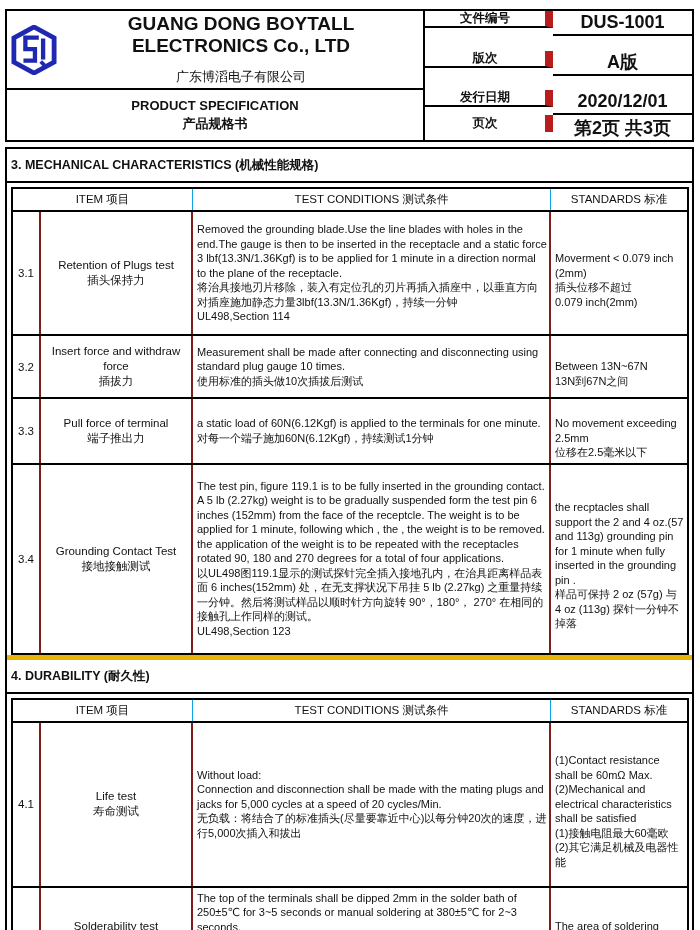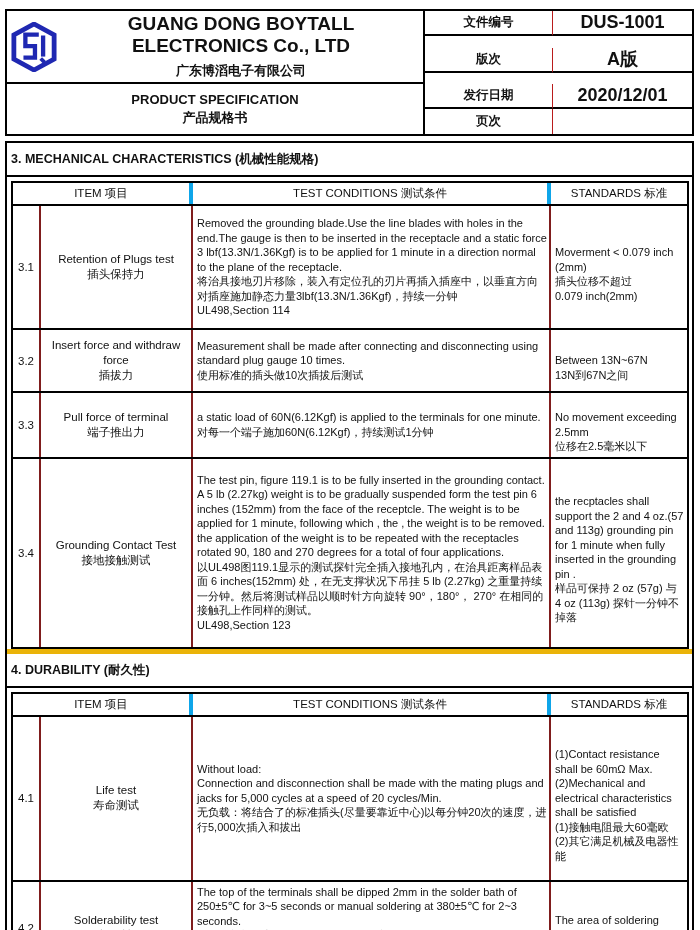--- a/index.html
+++ b/index.html
@@ -20,32 +20,32 @@
   }
   .company-cell {
     grid-row: 1 / 3;
     border-right: 2px solid #000;
     border-bottom: 2px solid #000;
     display: flex; align-items: center; justify-content: center;
     gap: 6px; padding: 2px 4px;
   }
   .company-text { text-align: center; }
   .company-en { font-weight: bold; font-size: 19px; letter-spacing: 0; }
-  .company-cn { font-weight: bold; font-size: 13px; margin-top: 5px; }
+  .company-cn { font-weight: normal; font-size: 13px; margin-top: 11px; }
   .product-cell {
     grid-row: 3 / 5;
     border-right: 2px solid #000;
     display: flex; flex-direction: column; align-items: center; justify-content: center;
     gap: 2px;
   }
   .product-en, .product-cn { font-weight: bold; font-size: 13px; }
   .meta-label {
-    border-right: 1px solid #b91c1c; border-bottom: 2px solid #000;
-    display: flex; align-items: center; justify-content: center;
-    font-weight: bold; font-size: 12.5px; height: 25px;
+    border-right: 8px solid #b91c1c; border-bottom: 2px solid #000;
+    display: flex; align-items: center; justify-content: center;
+    font-weight: bold; font-size: 12.5px; height: 17px;
   }
   .meta-value {
     border-bottom: 2px solid #000;
     display: flex; align-items: center; justify-content: center;
     font-weight: bold; font-size: 18px; height: 25px;
   }
   .meta-label.last, .meta-value.last { border-bottom: none; }
 
   .logo-box { width: 46px; height: 50px; flex: 0 0 auto; }
 
@@ -65,21 +65,21 @@
   .spec-table { margin: 4px 3px 0 4px; border: 2px solid #000; }
   .section:last-child .spec-table { margin-bottom: 5px; }
 
   .spec-head {
     display: grid; grid-template-columns: 180px 1fr 136px;
     border-bottom: 2px solid #000;
   }
   .spec-head > div {
     font-size: 11.5px; text-align: center; padding: 3px 2px;
   }
-  .spec-head > div:not(:last-child) { border-right: 4px solid #0ea5e9; }
+  .spec-head > div:not(:last-child) { border-right: 1px solid #0ea5e9; }
 
   .spec-row {
     display: grid; grid-template-columns: 28px 152px 1fr 136px;
   }
   .spec-row + .spec-row { border-top: 2px solid #000; }
   .spec-row > div:not(:last-child) { border-right: 2px solid #7f1d1d; }
 
   .cell-no {
     display: flex; align-items: center; justify-content: center;
     font-size: 11.5px;
@@ -128,20 +128,21 @@
 
     <div class="product-cell">
       <div class="product-en">PRODUCT SPECIFICATION</div>
       <div class="product-cn">产品规格书</div>
     </div>
 
     <div class="meta-label">发行日期</div>
     <div class="meta-value">2020/12/01</div>
 
     <div class="meta-label last">页次</div>
+    <div class="meta-value last">第2页  共3页</div>
   </div>
 
   <div class="main-box">
 
     <div class="section">
       <div class="section-title">3. MECHANICAL CHARACTERISTICS (机械性能规格)</div>
       <div class="spec-table">
         <div class="spec-head">
           <div>ITEM 项目</div>
           <div>TEST CONDITIONS 测试条件</div>

